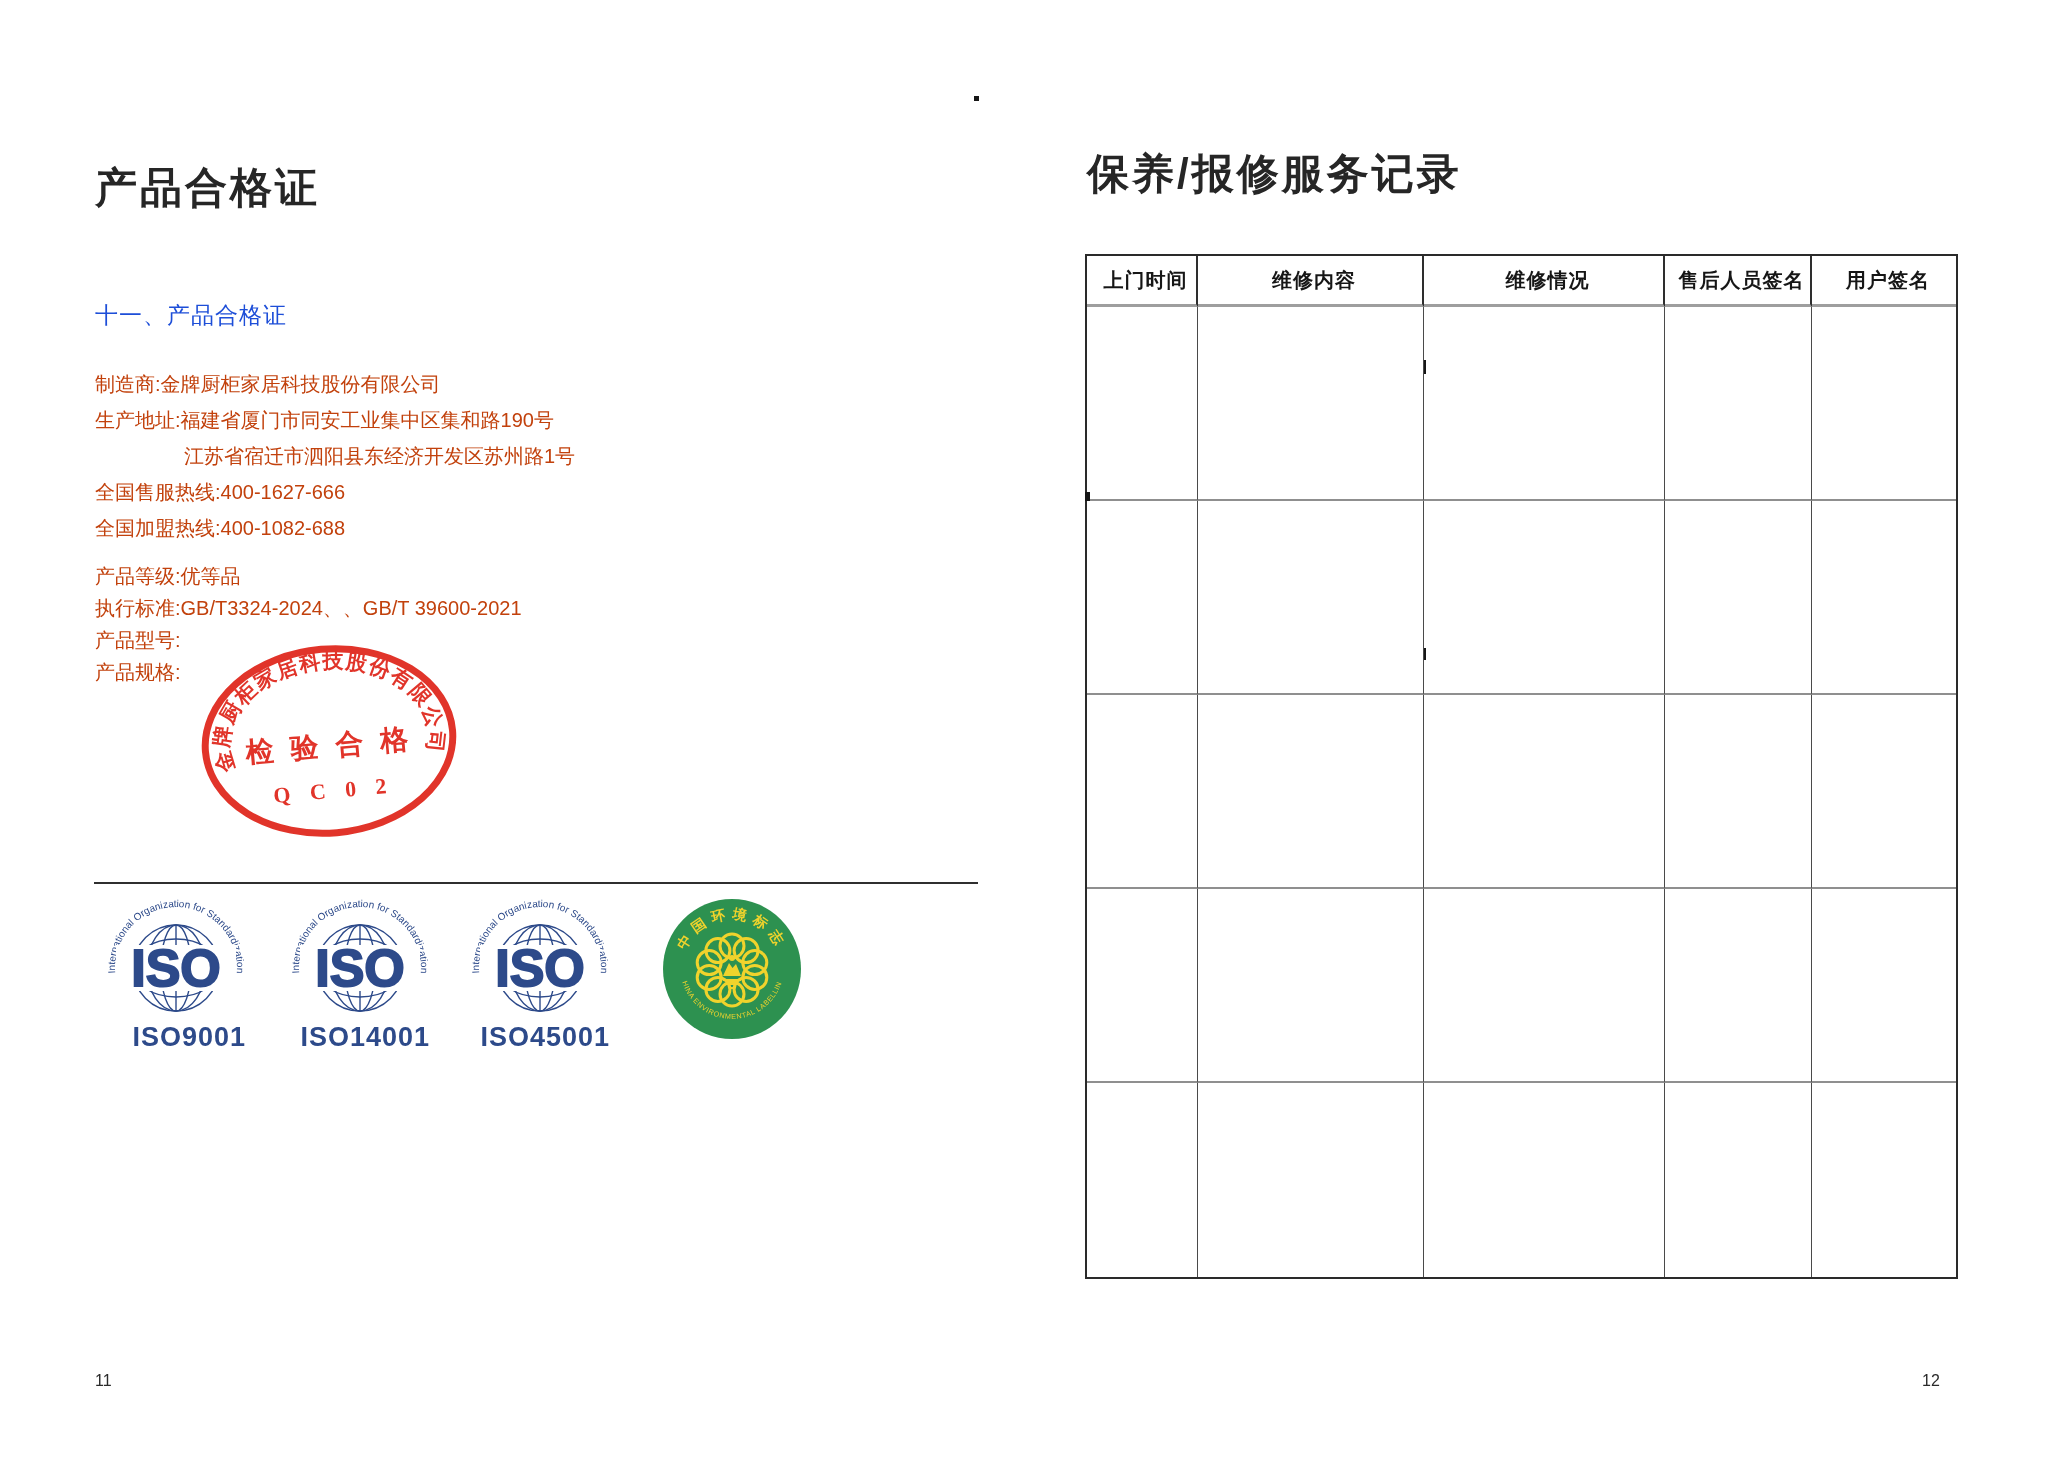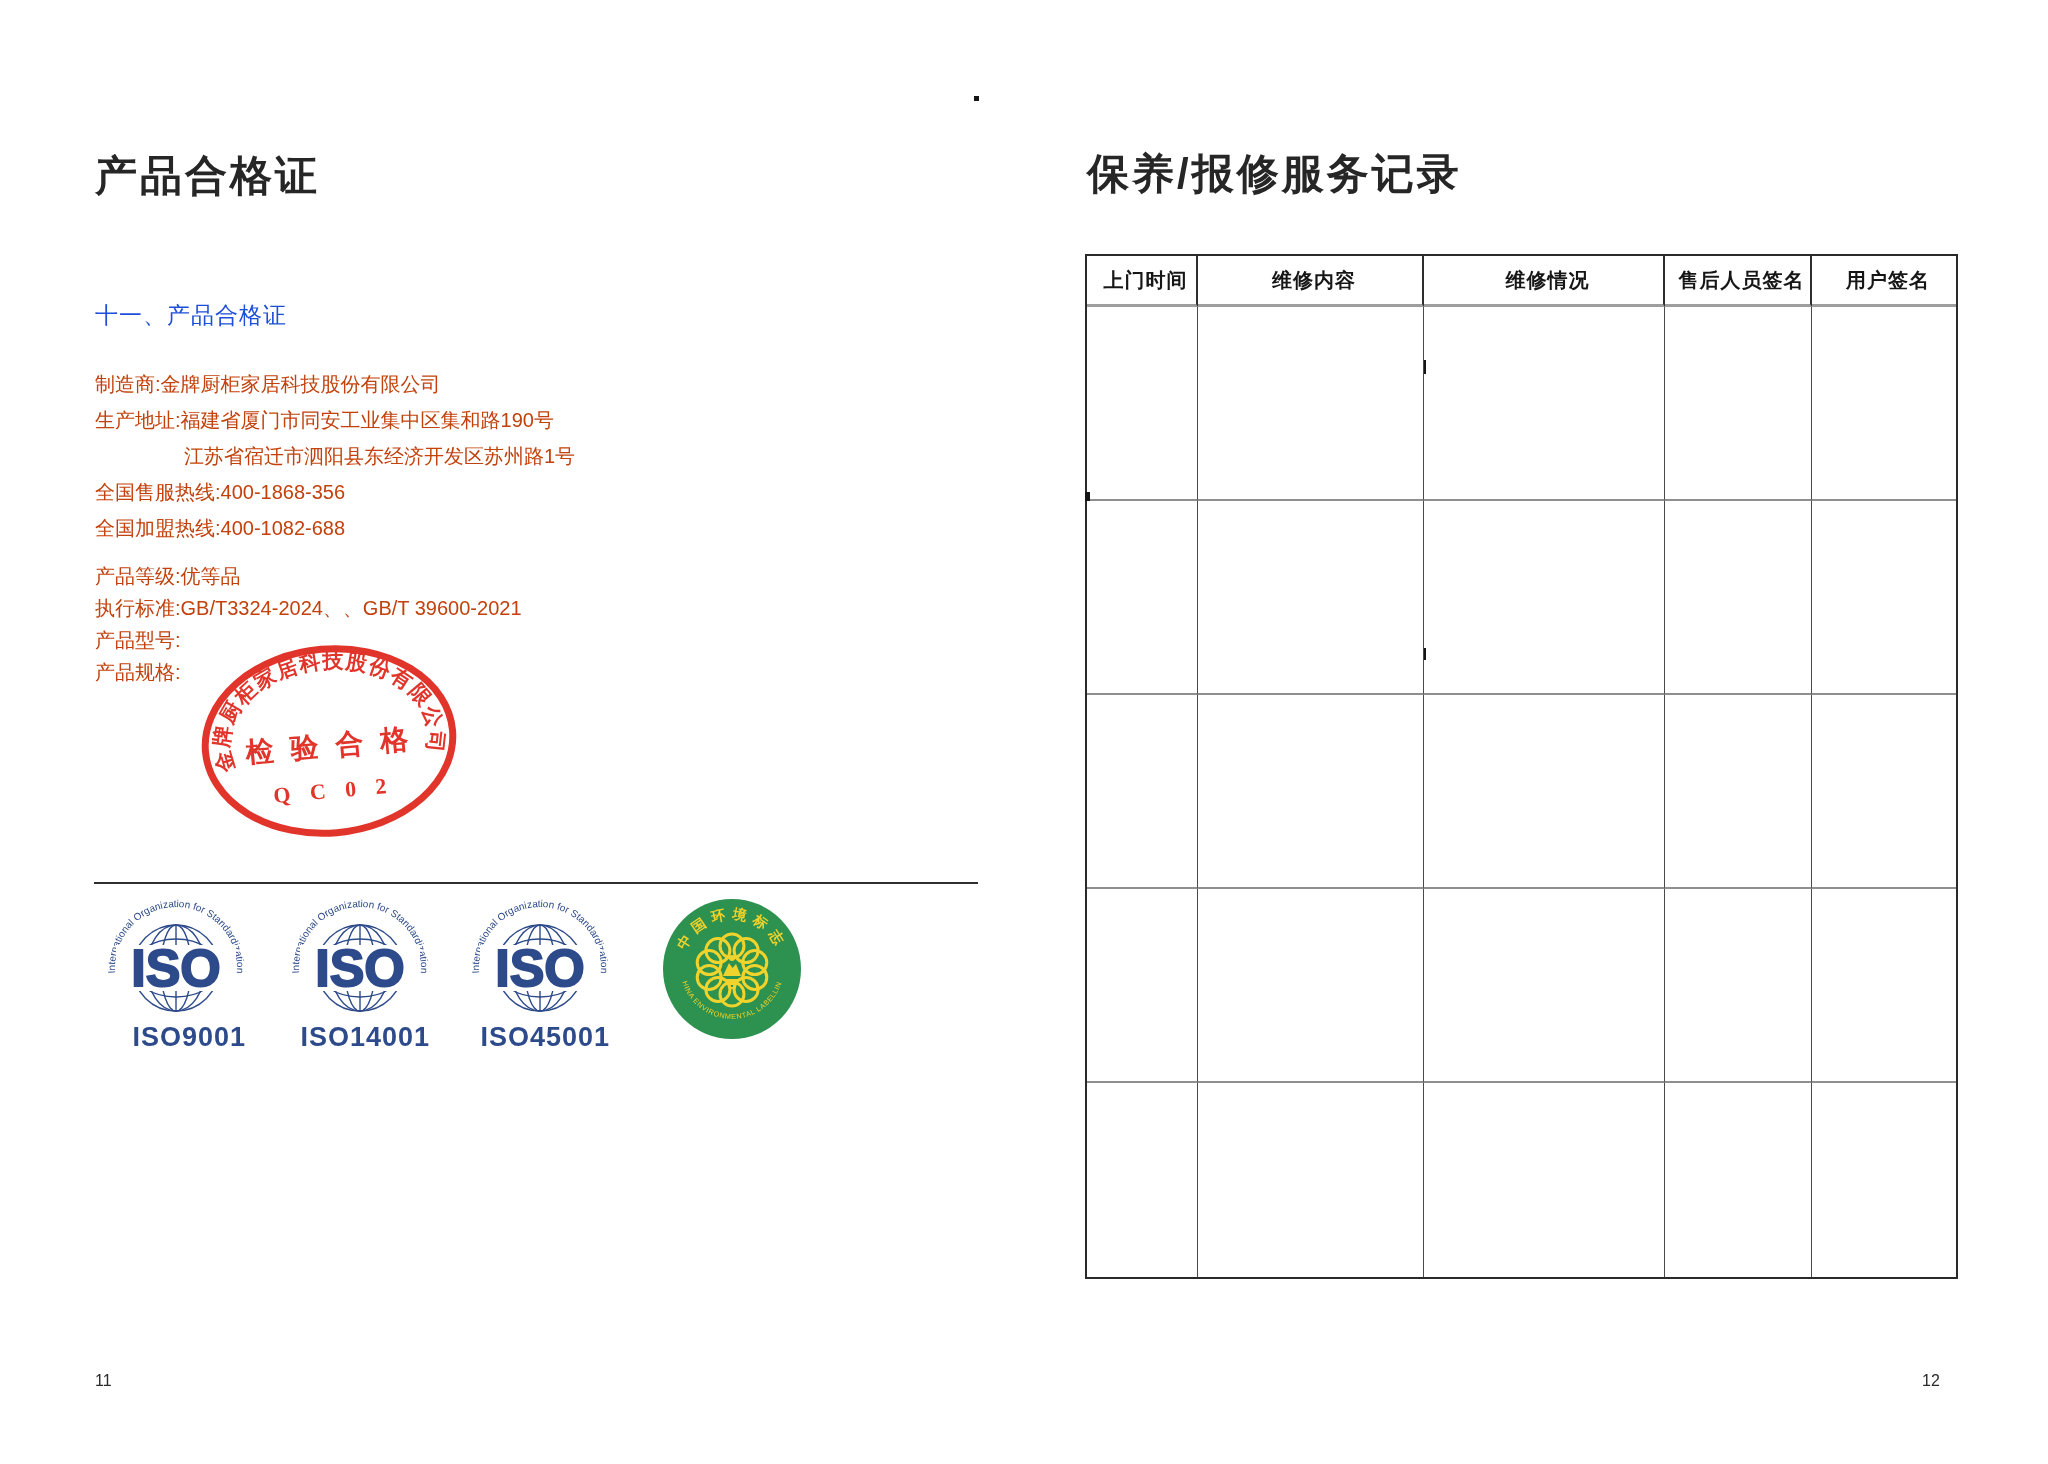--- a/index.html
+++ b/index.html
@@ -51,29 +51,29 @@
   
   .artifact { background:#161616; }
 </style>
 </head>
 <body>
 
 <div class="canvas">
 
   <div class="abs artifact" style="left:974px; top:96px; width:5px; height:5px;"></div>
 
-  <div class="abs page-title" style="left:95px; top:148px;text-align:right;">产品合格证</div>
+  <div class="abs page-title" style="left:95px; top:160px;text-align:right;">产品合格证</div>
 
   <div class="abs section-title" style="left:95px; top:300px;">十一、产品合格证</div>
 
   <div class="abs body-block" style="left:95px; top:366px;">
     <div class="line">制造商:金牌厨柜家居科技股份有限公司</div>
     <div class="line">生产地址:福建省厦门市同安工业集中区集和路190号</div>
     <div class="line indent2">江苏省宿迁市泗阳县东经济开发区苏州路1号</div>
-    <div class="line">全国售服热线:400-1868-356</div>
+    <div class="line">全国售服热线:400-1627-666</div>
     <div class="line">全国加盟热线:400-1082-688</div>
   </div>
 
   <div class="abs body-block body-block2" style="left:95px; top:560px;">
     <div class="line">产品等级:优等品</div>
     <div class="line">执行标准:GB/T3324-2024、、GB/T 39600-2021</div>
     <div class="line">产品型号:</div>
     <div class="line">产品规格:</div>
   </div>
 

